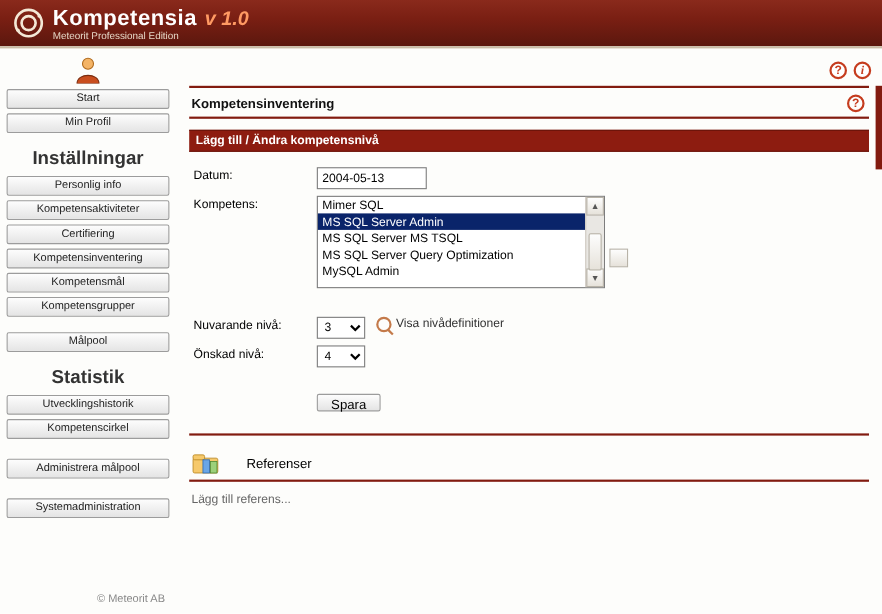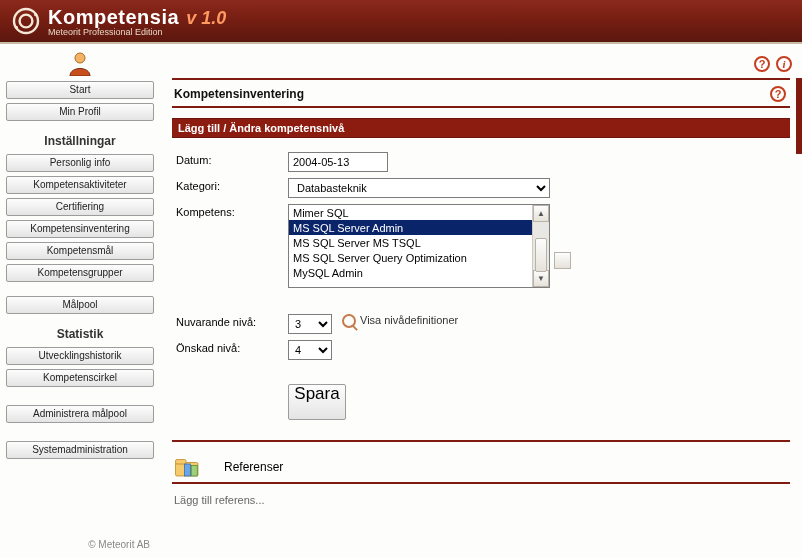--- a/index.html
+++ b/index.html
@@ -102,21 +102,21 @@
     text-align: center;
     font-size: 10px;
     line-height: 16px;
     color: #222;
     cursor: pointer;
     margin: 1px 0;
   }
   .side-heading {
     font-weight: bold;
     text-align: center;
-    font-size: 12px;
+    font-size: 17px;
     margin: 10px 0 3px;
     color: #333;
   }
   .side-footer {
     margin-top: auto;
     text-align: right;
     font-size: 10px;
     color: #888;
     padding-right: 4px;
     padding-bottom: 4px;
@@ -276,26 +276,26 @@
     transform: rotate(45deg);
   }
   .linkish {
     color: #333;
     font-size: 11px;
     vertical-align: middle;
     cursor: pointer;
   }
 
   .small-btn {
-    height: 36px;
+    height: 16px;
     min-width: 58px;
     border: 1px solid #9c9c9c;
     background: linear-gradient(#fdfdfd, #e4e4e4);
     border-radius: 2px;
-    font-size: 17px;
+    font-size: 12px;
     text-align: center;
     line-height: 18px;
     cursor: pointer;
     display: inline-block;
   }
 
   .ref-row {
     display: flex;
     align-items: center;
     gap: 20px;
@@ -394,26 +394,20 @@
       <div class="panel-rule"></div>
 
       <div class="section-head">Lägg till / Ändra kompetensnivå</div>
 
       <div class="form">
         <div class="form-row">
           <div class="form-label">Datum:</div>
           <input class="txt" type="text" value="2004-05-13" style="">
         </div>
 
-        <div class="form-row">
-          <div class="form-label">Kategori:</div>
-          <select class="txt selectish">
-            <option>Databasteknik</option>
-          </select>
-        </div>
 
         <div class="form-row">
           <div class="form-label">Kompetens:</div>
           <div class="listbox">
             <div class="opt">Mimer SQL</div>
             <div class="opt sel">MS SQL Server Admin</div>
             <div class="opt">MS SQL Server MS TSQL</div>
             <div class="opt">MS SQL Server Query Optimization</div>
             <div class="opt">MySQL Admin</div>
             <div class="lb-scroll">

